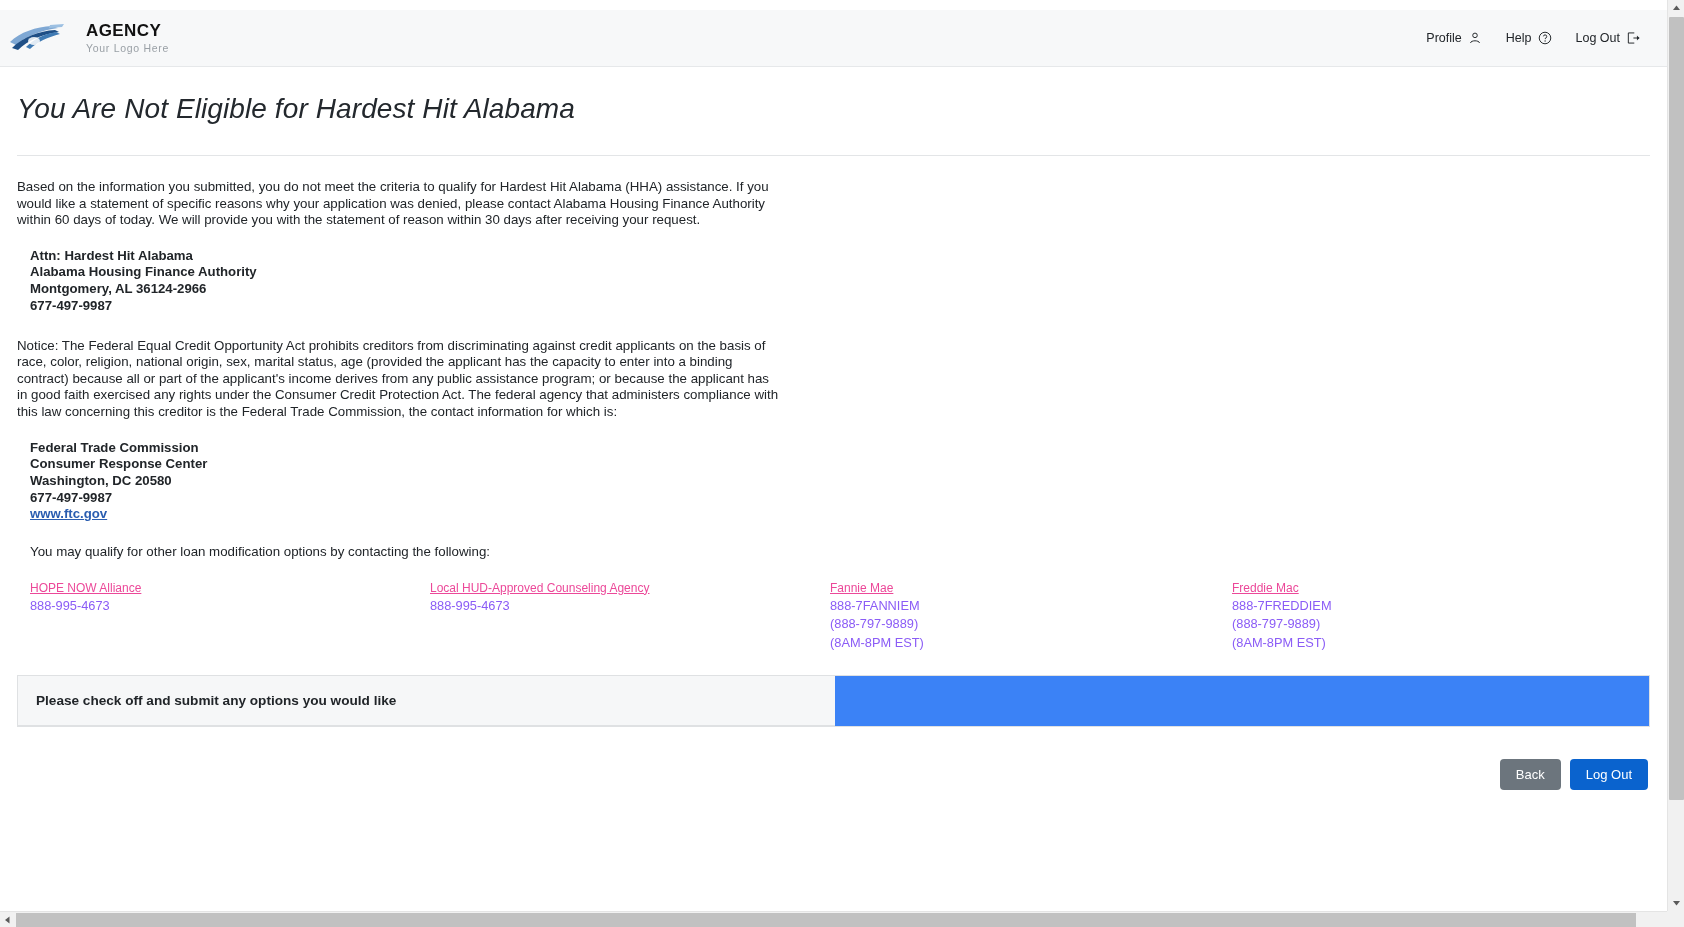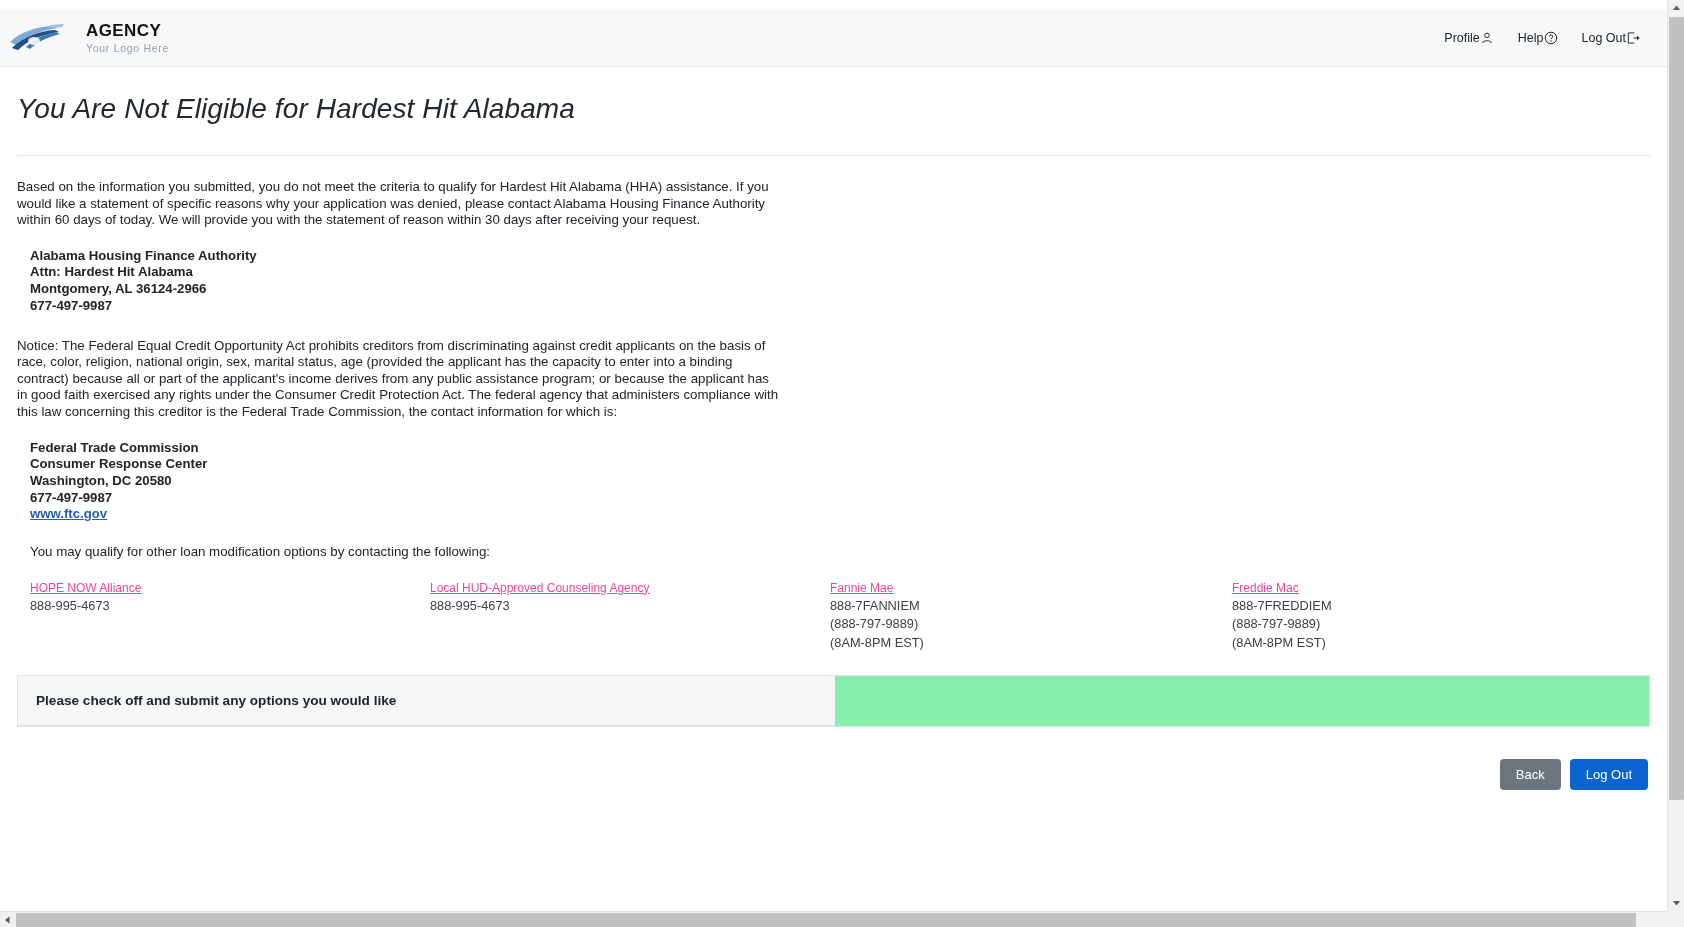--- a/index.html
+++ b/index.html
@@ -57,20 +57,21 @@
   .topnav {
     margin-left: auto;
     display: flex;
     align-items: center;
     gap: 24px;
     padding-right: 8px;
   }
   .topnav-item {
     display: inline-flex;
     align-items: center;
+    gap: 6px;
     font-size: 12.5px;
     color: #212529;
     text-decoration: none;
     cursor: pointer;
     white-space: nowrap;
   }
   .topnav-item svg { display: block; }
 
   
   .content { padding: 0 17px; }
@@ -122,30 +123,30 @@
   .res-col:nth-child(3) { width: 402px; }
   .res-link {
     font-size: 12px;
     color: #ec4899;
     text-decoration: underline;
     cursor: pointer;
     display: inline-block;
   }
   .res-line {
     font-size: 12.8px;
-    color: #404040;
+    color: #8b5cf6;
     line-height: 17.5px;
     margin-top: 1px;
   }
 
   
   .panel {
     margin: 24px 0 0 0;
     border: 1px solid #dfe1e3;
-    background: #86efac;
+    background: #3b82f6;
   }
   .panel-head {
     width: 817px;
     background: #f6f7f8;
     border-bottom: 1px solid #dfe1e3;
     padding: 17px 0 17px 18px;
     font-size: 13.6px;
     font-weight: bold;
     color: #212529;
   }
@@ -290,22 +291,22 @@
     </div>
 
     <div class="content">
 
       <h1 class="page-title">You Are Not Eligible for Hardest Hit Alabama</h1>
       <hr class="title-rule">
 
       <p class="body-text">Based on the information you submitted, you do not meet the criteria to qualify for Hardest Hit Alabama (HHA) assistance. If you would like a statement of specific reasons why your application was denied, please contact Alabama Housing Finance Authority within 60 days of today. We will provide you with the statement of reason within 30 days after receiving your request.</p>
 
       <div class="addr-block">
+        <div>Attn: Hardest Hit Alabama</div>
         <div>Alabama Housing Finance Authority</div>
-        <div>Attn: Hardest Hit Alabama</div>
         <div>Montgomery, AL 36124-2966</div>
         <div>677-497-9987</div>
       </div>
 
       <p class="body-text">Notice: The Federal Equal Credit Opportunity Act prohibits creditors from discriminating against credit applicants on the basis of race, color, religion, national origin, sex, marital status, age (provided the applicant has the capacity to enter into a binding contract) because all or part of the applicant's income derives from any public assistance program; or because the applicant has in good faith exercised any rights under the Consumer Credit Protection Act. The federal agency that administers compliance with this law concerning this creditor is the Federal Trade Commission, the contact information for which is:</p>
 
       <div class="addr-block">
         <div>Federal Trade Commission</div>
         <div>Consumer Response Center</div>
         <div>Washington, DC 20580</div>

